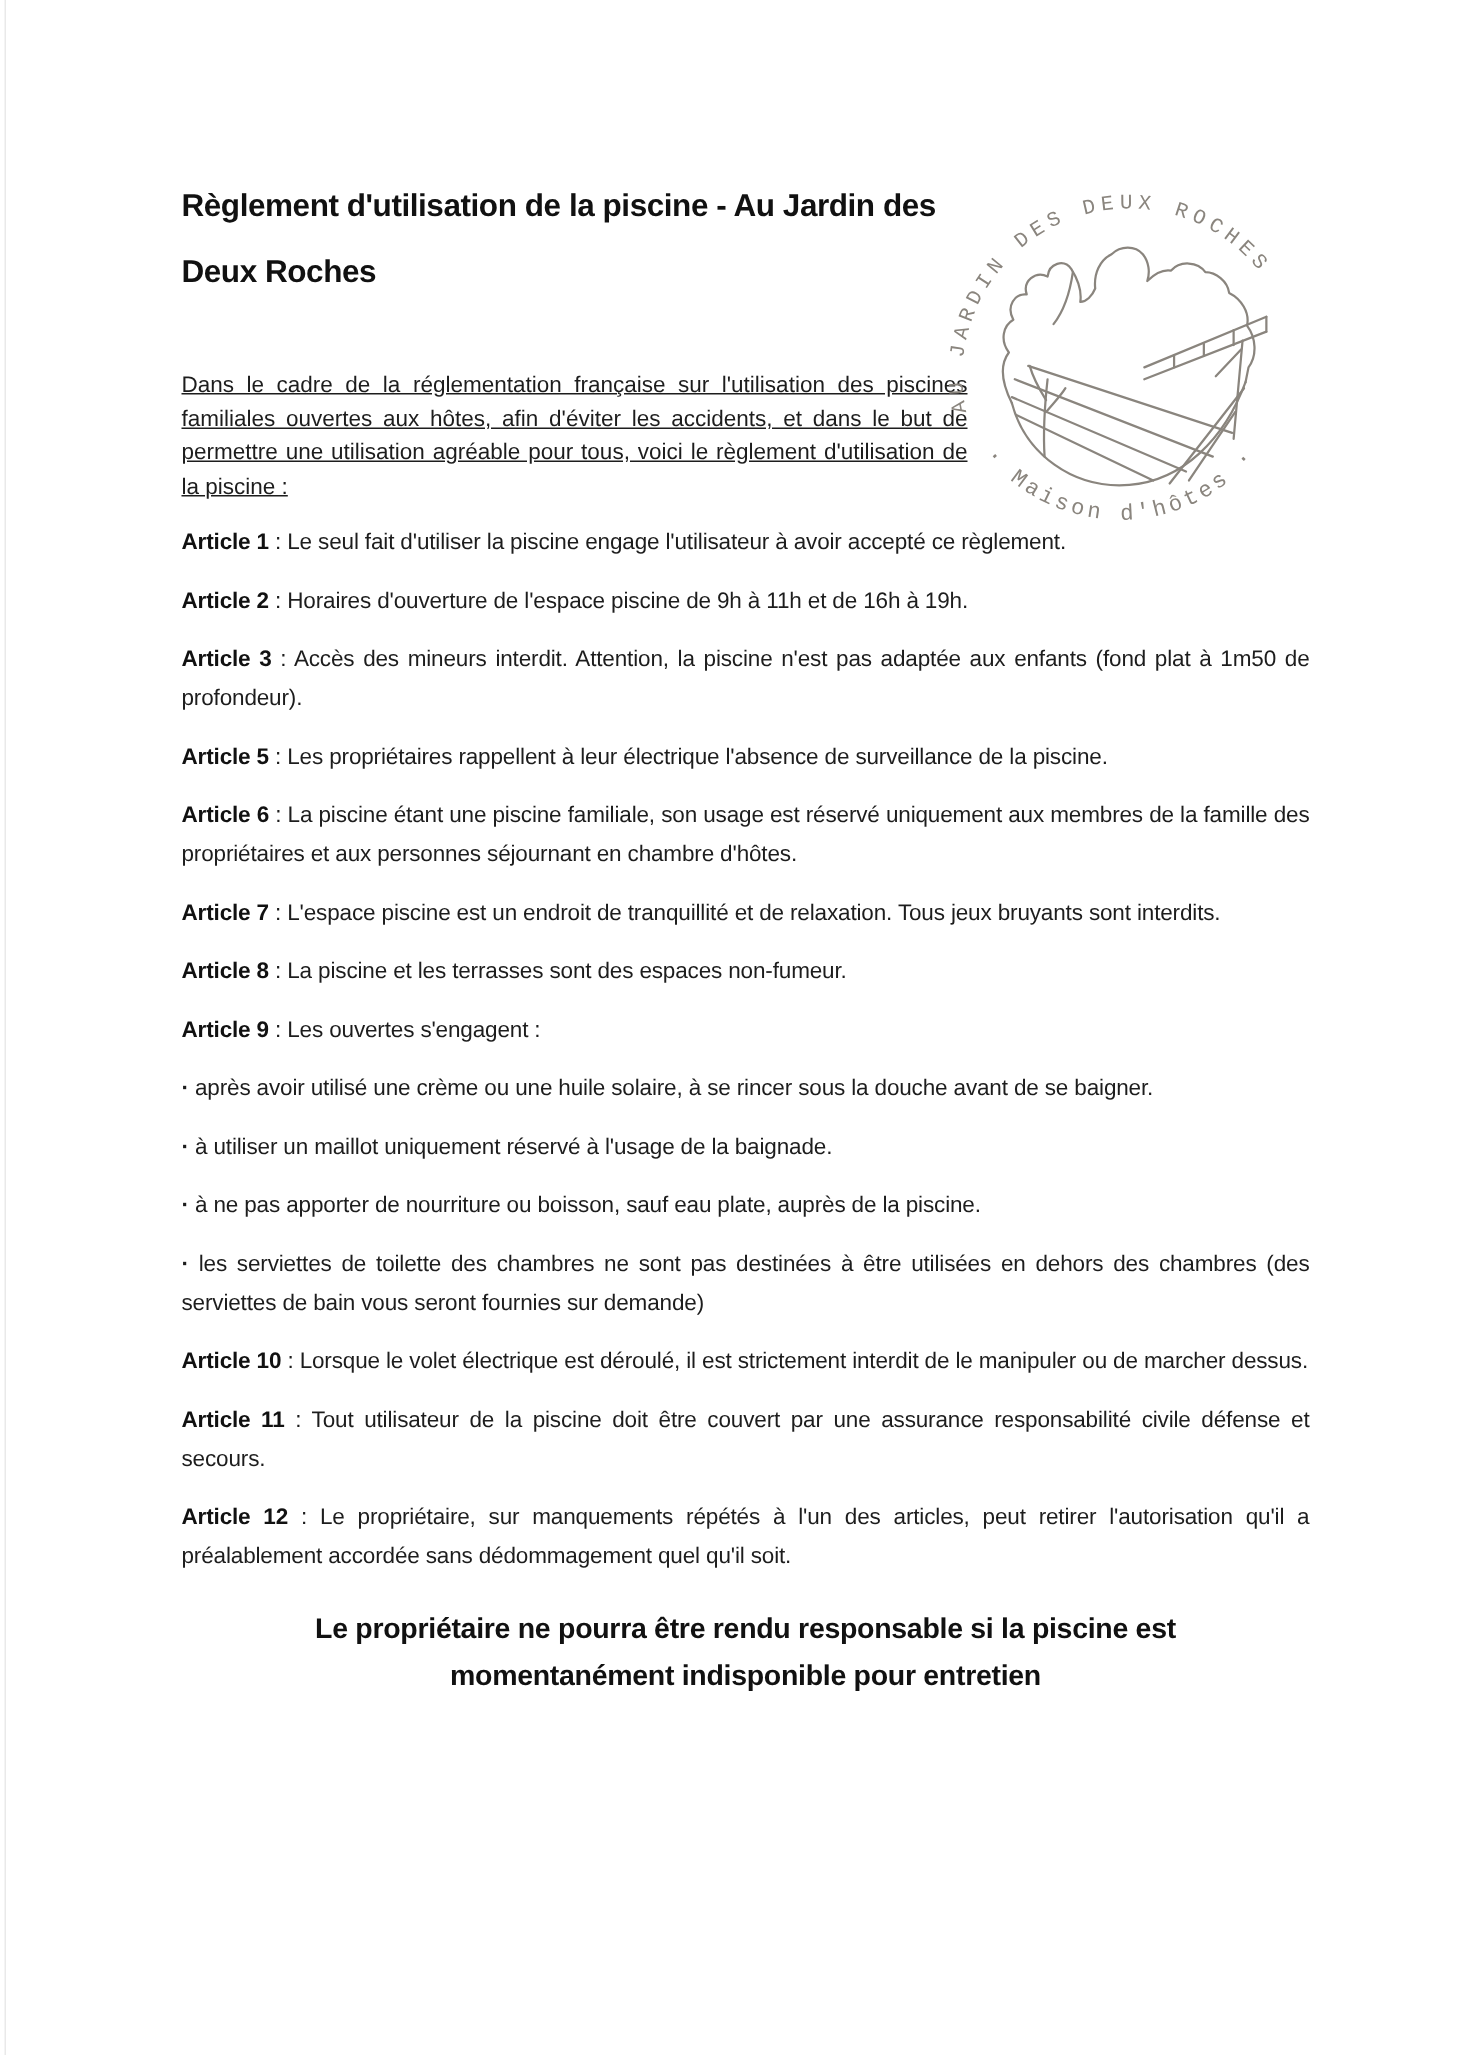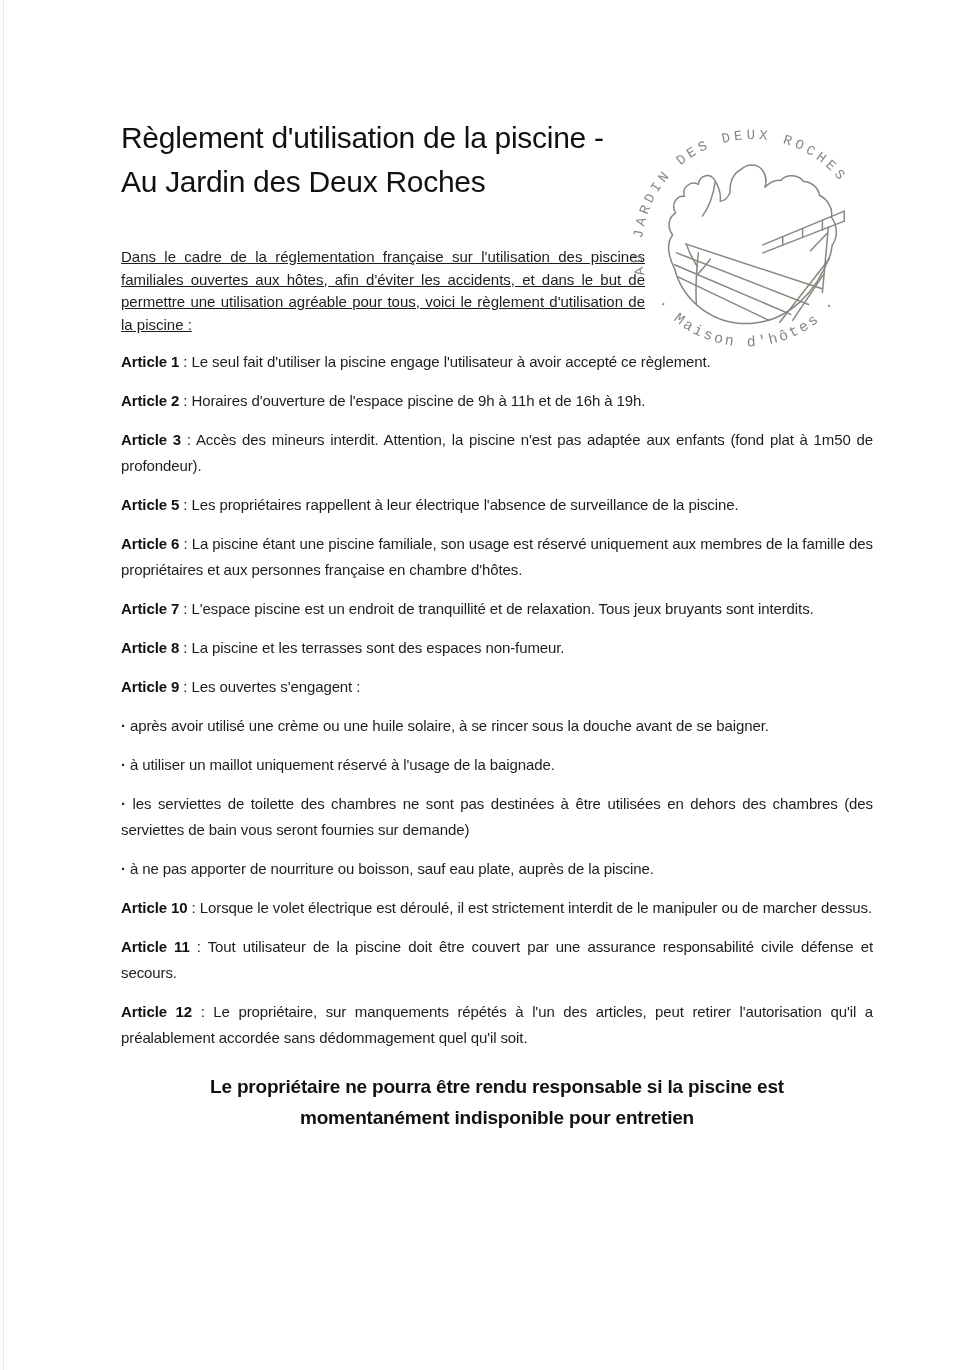--- a/index.html
+++ b/index.html
@@ -16,21 +16,21 @@
     background:var(--page-bg);
     overflow:hidden;
     font-family:"Liberation Sans", sans-serif;
     color:var(--text);
   }
   .page-edge{position:absolute;left:3px;top:0;bottom:0;width:1px;background:var(--edge-line);}
   .content{position:absolute;left:121px;top:116px;width:752px;}
   .page-title{
     width:508px;
     margin:0 0 42px 0;
-    font-size:30px;line-height:44px;font-weight:normal;
+    font-size:21px;line-height:44px;font-weight:bold;
     letter-spacing:-0.3px;
     color:var(--heading);
   }
   .brand-logo{
     position:absolute;left:497px;top:-18px;
     width:258px;height:268px;
   }
   .brand-logo text{
     font-family:"Liberation Mono","DejaVu Sans Mono",monospace;
     fill:var(--logo);
@@ -113,28 +113,28 @@
       </g>
     </svg>
 
     <p class="intro">Dans le cadre de la réglementation française sur l'utilisation des piscines familiales ouvertes aux hôtes, afin d'éviter les accidents, et dans le but de permettre une utilisation agréable pour tous, voici le règlement d'utilisation de la piscine :</p>
 
     <div class="blocks">
         <p><strong>Article 1</strong><span> : </span><span>Le seul fait d'utiliser la piscine engage l'utilisateur à avoir accepté ce règlement.</span></p>
         <p><strong>Article 2</strong><span> : </span><span>Horaires d'ouverture de l'espace piscine de 9h à 11h et de 16h à 19h.</span></p>
         <p><strong>Article 3</strong><span> : </span><span>Accès des mineurs interdit. Attention, la piscine n'est pas adaptée aux enfants (fond plat à 1m50 de profondeur).</span></p>
         <p><strong>Article 5</strong><span> : </span><span>Les propriétaires rappellent à leur électrique l'absence de surveillance de la piscine.</span></p>
-        <p><strong>Article 6</strong><span> : </span><span>La piscine étant une piscine familiale, son usage est réservé uniquement aux membres de la famille des propriétaires et aux personnes française en chambre d'hôtes.</span></p>
+        <p><strong>Article 6</strong><span> : </span><span>La piscine étant une piscine familiale, son usage est réservé uniquement aux membres de la famille des propriétaires et aux personnes séjournant en chambre d'hôtes.</span></p>
         <p><strong>Article 7</strong><span> : </span><span>L'espace piscine est un endroit de tranquillité et de relaxation. Tous jeux bruyants sont interdits.</span></p>
         <p><strong>Article 8</strong><span> : </span><span>La piscine et les terrasses sont des espaces non-fumeur.</span></p>
         <p><strong>Article 9</strong><span> : </span><span>Les ouvertes s'engagent :</span></p>
         <p><span class="bullet-marker">· </span><span>après avoir utilisé une crème ou une huile solaire, à se rincer sous la douche avant de se baigner.</span></p>
         <p><span class="bullet-marker">· </span><span>à utiliser un maillot uniquement réservé à l'usage de la baignade.</span></p>
+        <p><span class="bullet-marker">· </span><span>à ne pas apporter de nourriture ou boisson, sauf eau plate, auprès de la piscine.</span></p>
         <p><span class="bullet-marker">· </span><span>les serviettes de toilette des chambres ne sont pas destinées à être utilisées en dehors des chambres (des serviettes de bain vous seront fournies sur demande)</span></p>
-        <p><span class="bullet-marker">· </span><span>à ne pas apporter de nourriture ou boisson, sauf eau plate, auprès de la piscine.</span></p>
         <p><strong>Article 10</strong><span> : </span><span>Lorsque le volet électrique est déroulé, il est strictement interdit de le manipuler ou de marcher dessus.</span></p>
         <p><strong>Article 11</strong><span> : </span><span>Tout utilisateur de la piscine doit être couvert par une assurance responsabilité civile défense et secours.</span></p>
         <p><strong>Article 12</strong><span> : </span><span>Le propriétaire, sur manquements répétés à l'un des articles, peut retirer l'autorisation qu'il a préalablement accordée sans dédommagement quel qu'il soit.</span></p>
       </div>
 
     <p class="footer-note">Le propriétaire ne pourra être rendu responsable si la piscine est momentanément indisponible pour entretien</p>
 
   </div>
 </div>
 

